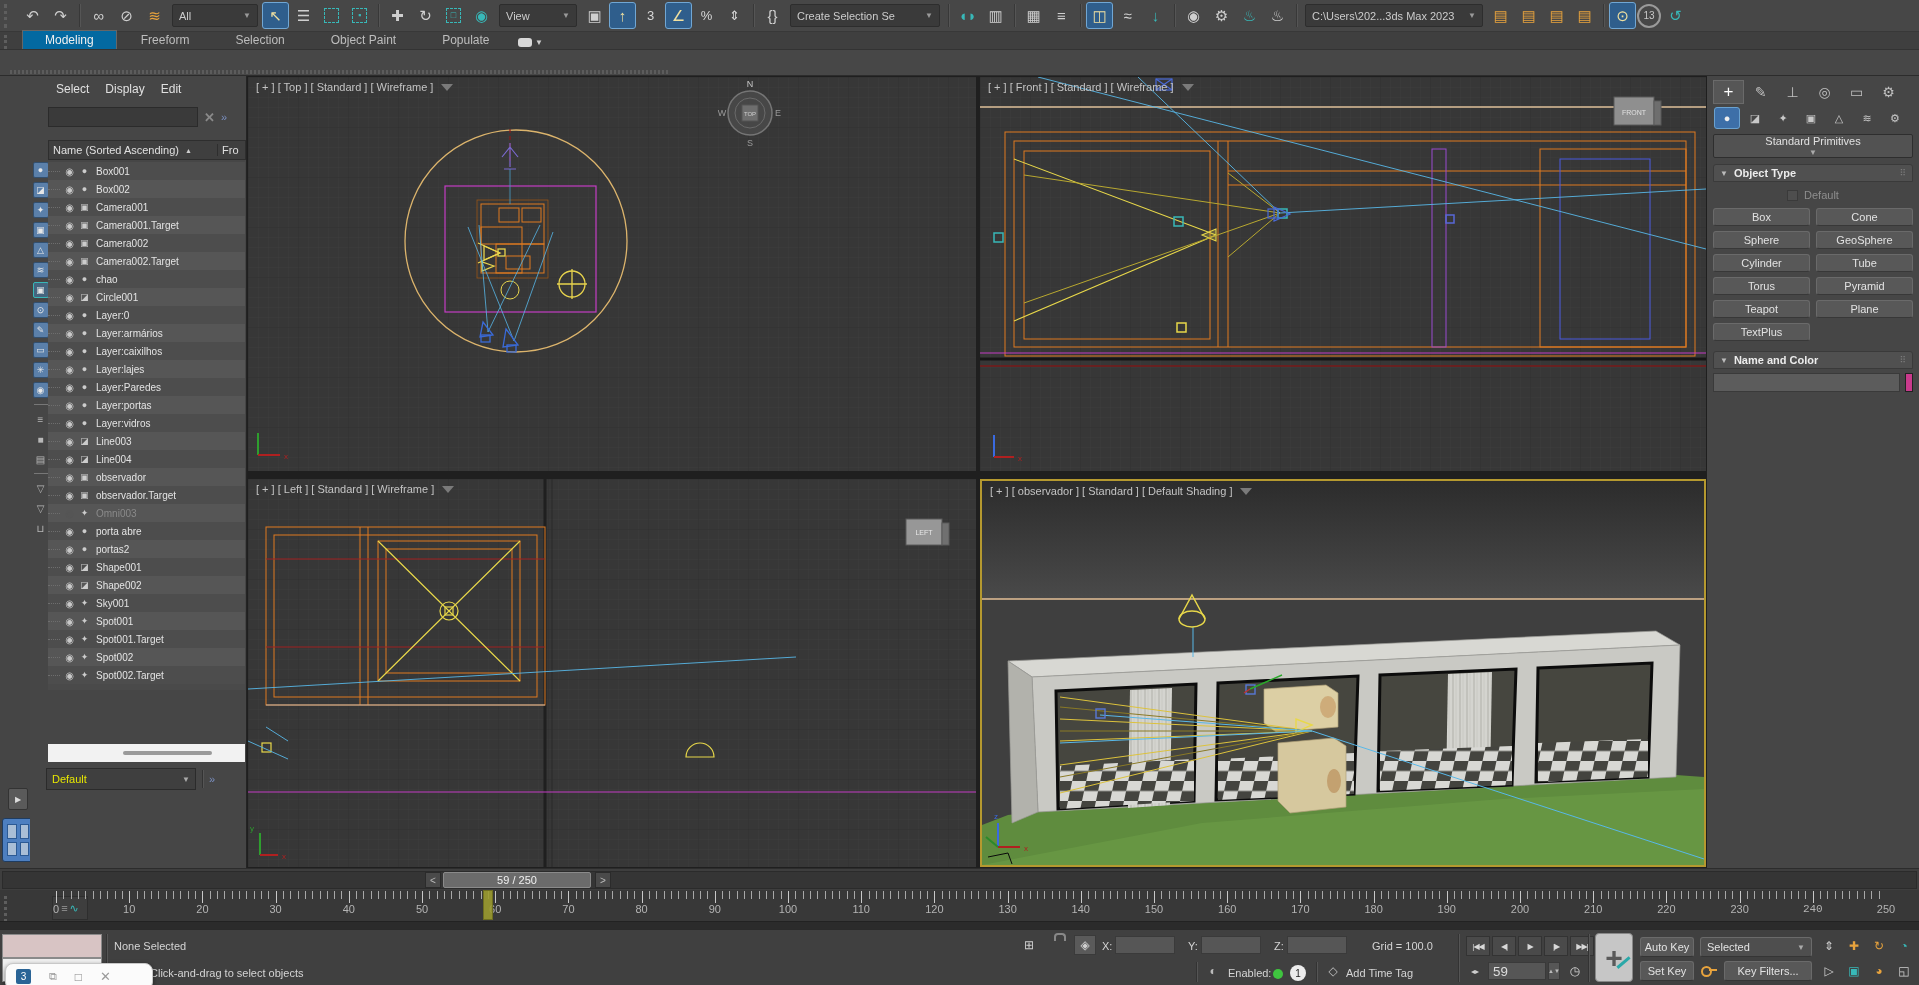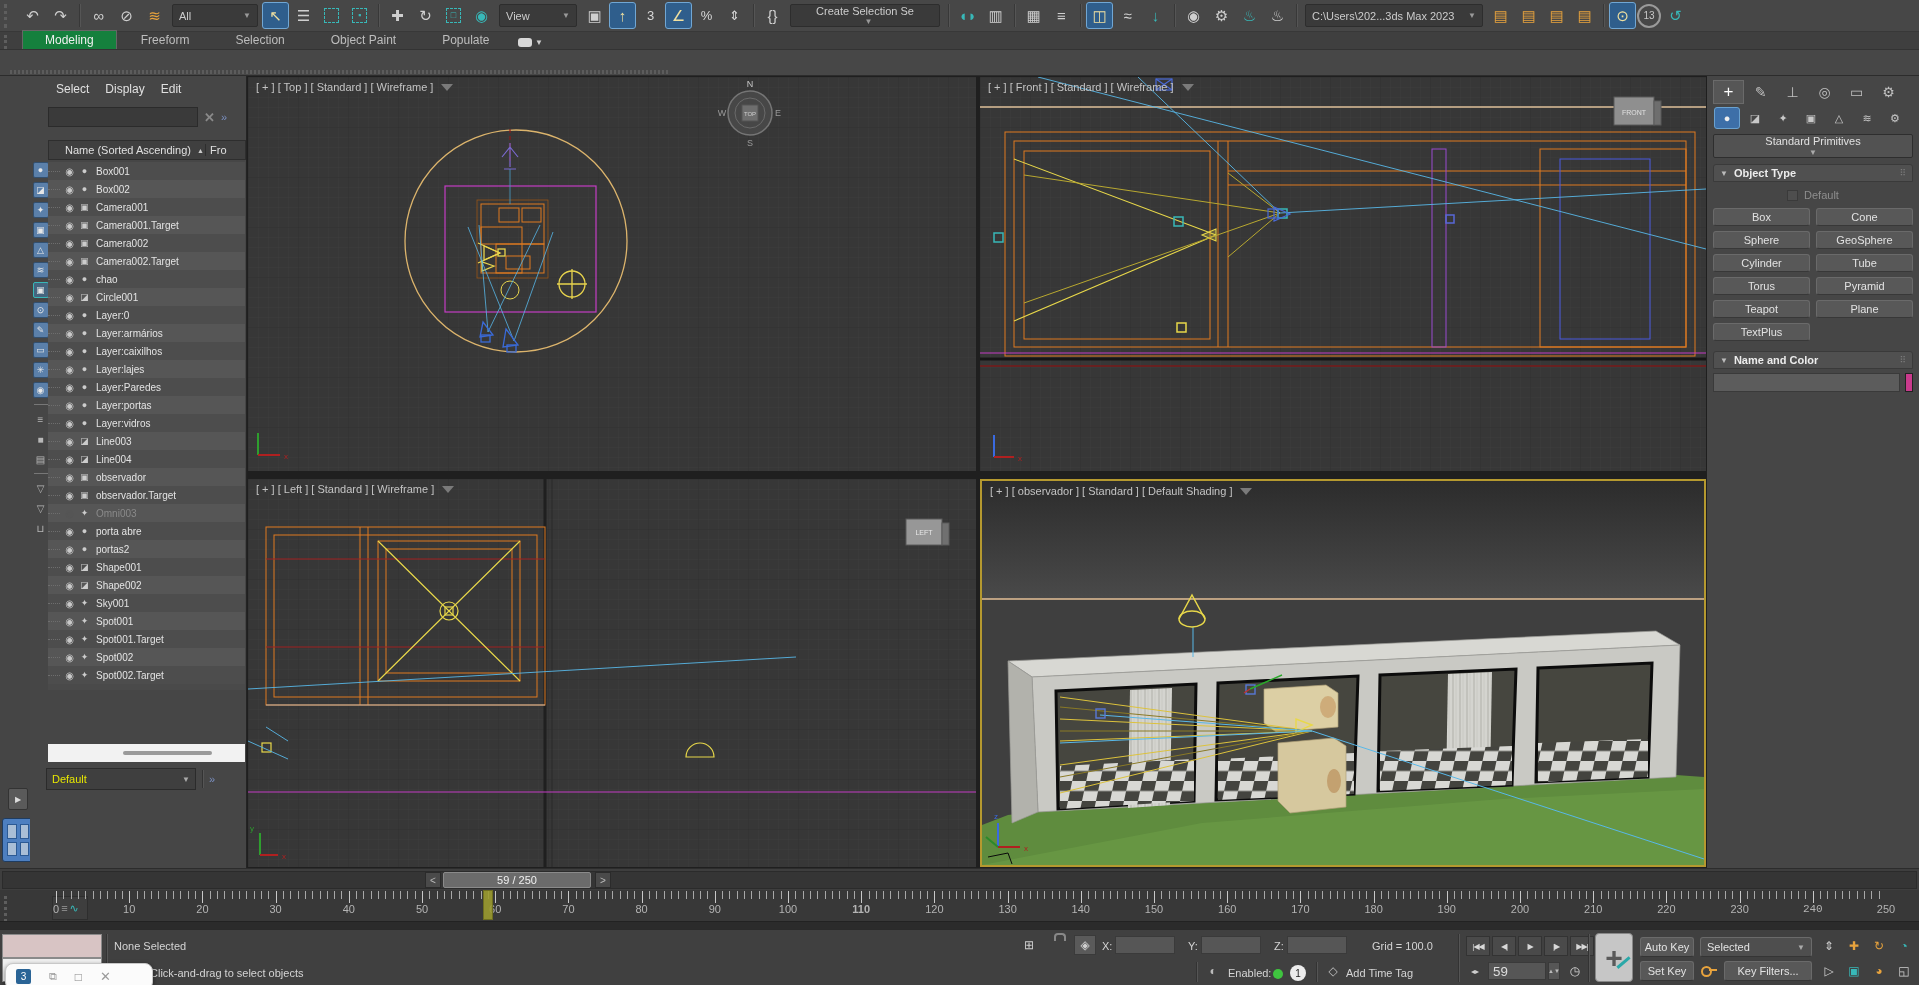--- a/index.html
+++ b/index.html
@@ -24,21 +24,21 @@
 .tb-dd{height:23px;background:#3a3a3a;border:1px solid #2d2d2d;border-radius:2px;display:flex;
 align-items:center;justify-content:space-between;padding:0 6px;color:#cccccc;flex:none;margin:0 3px;
 white-space:nowrap;overflow:hidden;font-size:11px;}
 .tb-dd .arr{margin-left:7px;font-size:8px;color:#999;}
 
 
 #ribbon-tabs{position:absolute;left:0;top:32px;width:1919px;height:18px;background:#3f3f3f;
 display:flex;align-items:flex-end;gap:2px;padding-left:4px;border-bottom:1px solid #333;}
 #ribbon-tabs::before{content:"";width:5px;height:14px;border-left:3px dotted #5e5e5e;margin-right:8px;}
 .rtab{padding:2px 22px;font-size:12px;color:#bdbdbd;}
-.rtab.active{background:#15803d;color:#f0f0f0;border:1px solid #666;border-bottom:none;}
+.rtab.active{background:#0369a1;color:#f0f0f0;border:1px solid #666;border-bottom:none;}
 .rtab-menu{width:34px;height:14px;background:#3f3f3f;display:flex;align-items:center;justify-content:center;gap:3px;color:#cfcfcf;font-size:8px;}
 .rtab-menu .pill{width:14px;height:9px;background:#d8d8d8;border-radius:3px;}
 #ribbon-sub{position:absolute;left:0;top:50px;width:1919px;height:18px;background:#424242;
 border-bottom:1px solid #333;display:flex;align-items:center;padding-left:4px;}
 #ribbon-sub::before{content:"";width:5px;height:14px;border-left:3px dotted #5e5e5e;margin-right:8px;}
 .rsub{background:#4c4c4c;border:1px solid #5f5f5f;color:#e8e8e8;font-size:12px;padding:1px 10px;}
 #ribbon-grip{position:absolute;left:0;top:68px;width:1919px;height:8px;background:#474747;
 border-bottom:1px solid #2c2c2c;}
 #ribbon-grip::before{content:"";position:absolute;left:10px;top:2px;width:660px;height:4px;
 background:repeating-linear-gradient(90deg,#5c5c5c 0 2px,transparent 2px 4px);}
@@ -53,21 +53,21 @@
 
 
 #scene-explorer{position:absolute;left:30px;top:76px;width:217px;height:792px;background:#464646;
 border-right:1px solid #242424;}
 .se-menus{height:26px;display:flex;gap:16px;padding:6px 0 0 26px;color:#e0e0e0;font-size:12px;}
 .se-search{height:30px;display:flex;align-items:center;padding-left:18px;gap:6px;}
 .se-search input{width:150px;height:20px;background:#3a3a3a;border:1px solid #2b2b2b;color:#ddd;padding:0 4px;}
 .se-clear{color:#8a8a8a;font-size:13px;font-weight:bold;}
 .se-ovf{color:#7a8fc0;font-size:11px;}
 .se-header{position:absolute;left:18px;top:64px;right:0;height:20px;background:#3f3f3f;
-border:1px solid #2e2e2e;display:flex;align-items:center;padding:0 16px;color:#e0e0e0;}
+border:1px solid #2e2e2e;display:flex;align-items:center;padding:0 4px;color:#e0e0e0;}
 .se-header .sort{margin-left:6px;font-size:7px;color:#ccc;}
 .se-header .c2{margin-left:auto;border-left:1px solid #2e2e2e;padding-left:4px;width:24px;}
 #se-filters{position:absolute;left:2px;top:86px;width:17px;display:flex;flex-direction:column;gap:4px;align-items:center;}
 .sef{width:16px;height:16px;display:flex;align-items:center;justify-content:center;font-size:9px;
 color:#e6e6e6;background:#5b80aa;border:1px solid #33506f;border-radius:2px;}
 .sef.t{border:1px solid #38b8b8;background:#45657f;}
 .sef.p{background:transparent;border:none;color:#b8b8b8;font-size:10px;}
 .sef-div{width:14px;height:1px;background:#777;margin:2px 0;}
 #se-rows{position:absolute;left:18px;top:86px;right:1px;height:528px;overflow:hidden;background:#4a4a4a;}
 .se-row{height:18px;display:flex;align-items:center;background:#4d4d4d;}
@@ -209,21 +209,21 @@
         <span class="arr">▼</span>
       </div>
       <div class="tbi ">▣</div>
       <div class="tbi a">↑</div>
       <div class="tbi sn">3</div>
       <div class="tbi a">∠</div>
       <div class="tbi sn">%</div>
       <div class="tbi sn">⇕</div>
       <div class="tb-sep"></div>
       <div class="tbi ">{}</div>
-      <div class="tb-dd" style="width: 150px; flex-direction: column;">
+      <div class="tb-dd" style="width: 150px;">
         <span>Create Selection Se</span>
         <span class="arr">▼</span>
       </div>
       <div class="tb-sep"></div>
       <div class="tbi t">◖◗</div>
       <div class="tbi ">▥</div>
       <div class="tb-sep"></div>
       <div class="tbi ">▦</div>
       <div class="tbi ">≡</div>
       <div class="tb-sep"></div>
@@ -857,21 +857,21 @@
         <span class="rl" style="left: 129.2px;">10</span>
         <span class="rl" style="left: 202.4px;">20</span>
         <span class="rl" style="left: 275.6px;">30</span>
         <span class="rl" style="left: 348.8px;">40</span>
         <span class="rl" style="left: 422px;">50</span>
         <span class="rl" style="left: 495.2px;">60</span>
         <span class="rl" style="left: 568.4px;">70</span>
         <span class="rl" style="left: 641.6px;">80</span>
         <span class="rl" style="left: 714.8px;">90</span>
         <span class="rl" style="left: 788px;">100</span>
-        <span class="rl" style="left: 861.2px; font-weight: bold;">110</span>
+        <span class="rl" style="left: 861.2px;">110</span>
         <span class="rl" style="left: 934.4px;">120</span>
         <span class="rl" style="left: 1007.6px;">130</span>
         <span class="rl" style="left: 1080.8px;">140</span>
         <span class="rl" style="left: 1154px;">150</span>
         <span class="rl" style="left: 1227.2px;">160</span>
         <span class="rl" style="left: 1300.4px;">170</span>
         <span class="rl" style="left: 1373.6px;">180</span>
         <span class="rl" style="left: 1446.8px;">190</span>
         <span class="rl" style="left: 1520px;">200</span>
         <span class="rl" style="left: 1593.2px;">210</span>

